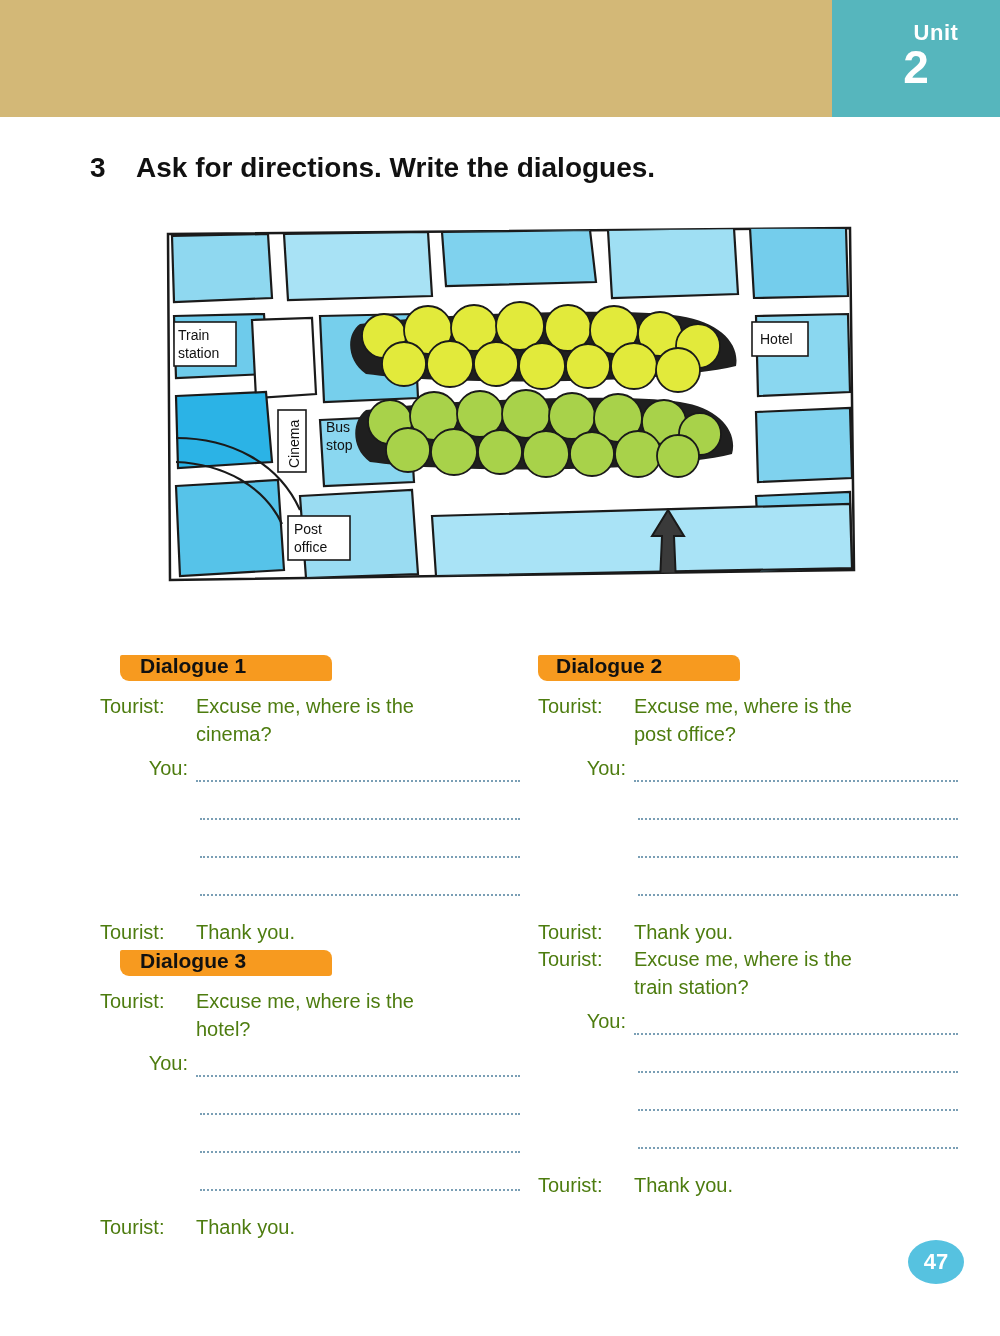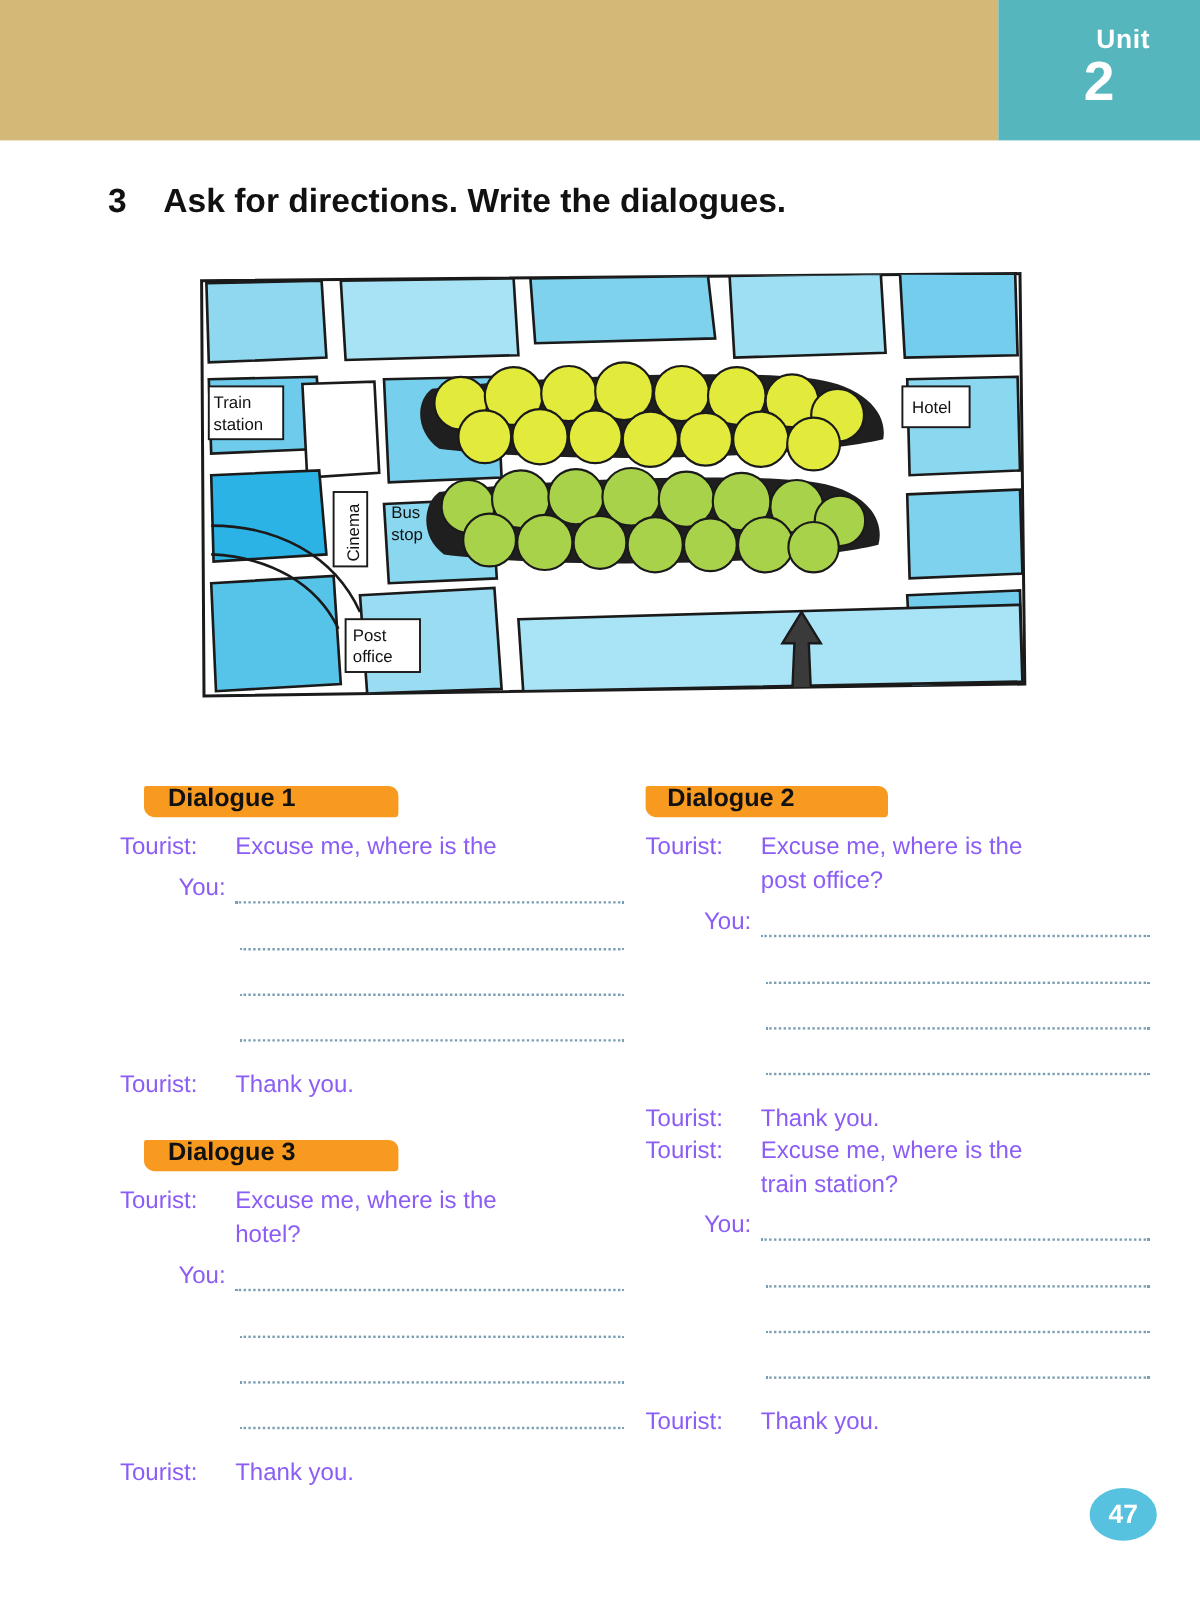--- a/index.html
+++ b/index.html
@@ -107,23 +107,23 @@
     position: absolute;
     left: 40px; top: 4px;
     font-size: 21px;
     font-weight: bold;
     color: #111111;
   }
   .dia-title.t2 { left: 18px; }
 
   .line-row {
     display: flex;
-    align-items: center;
+    align-items: flex-end;
     font-size: 20px;
-    color: #8b5cf6;
+    color: #4d7c0f;
     line-height: 28px;
   }
   .lbl {
     width: 96px;
     text-align: left;
     flex: 0 0 96px;
   }
   .lbl.right {
     text-align: right;
     padding-right: 8px;
@@ -299,20 +299,23 @@
 
   <div class="dia dia-1">
     <div class="dia-title-wrap">
       <div class="dia-title-bg"></div>
       <div class="dia-title">Dialogue 1</div>
     </div>
     <div class="line-row">
       <div class="lbl">Tourist:</div>
       <div class="txt">Excuse me, where is the</div>
     </div>
+    <div class="line-row indent">
+      <div>cinema?</div>
+    </div>
     <div class="line-row first-blank">
       <div class="lbl right">You:</div>
       <div class="dots"></div>
     </div>
     <div class="blank-row">
       <div class="dots"></div>
     </div>
     <div class="blank-row">
       <div class="dots"></div>
     </div>

